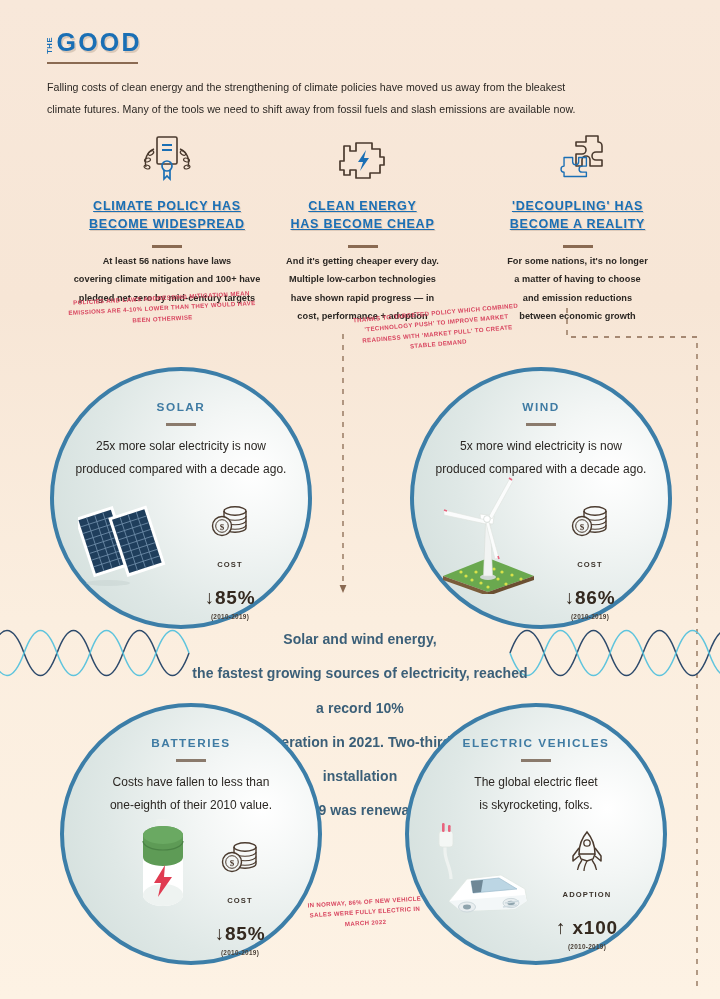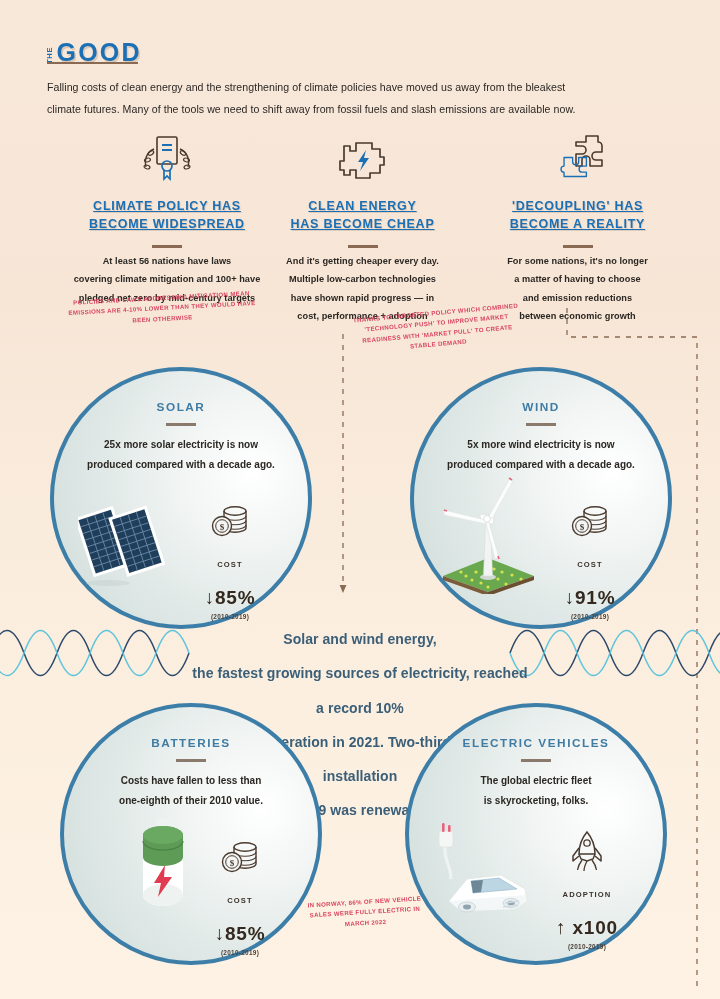--- a/index.html
+++ b/index.html
@@ -6,21 +6,21 @@
   body{
     width:720px;height:999px;
     background:linear-gradient(180deg,#f8e8da 0%,#f7e6d6 30%,#fbeedf 62%,#fdf2e4 100%);
     font-family:"Liberation Sans",sans-serif;
     color:#2f2a26;
     position:relative;overflow:hidden;
   }
   .page{position:relative;width:720px;height:999px;}
 
   
-  .brand{position:absolute;left:46px;top:30px;display:flex;align-items:flex-end;margin-top:10px;}
+  .brand{position:absolute;left:46px;top:30px;display:flex;align-items:flex-end;}
   .brand-the{
     writing-mode:vertical-rl;transform:rotate(180deg);
     font-size:7.5px;font-weight:700;letter-spacing:.6px;
     color:#1a6fb5;line-height:1;margin-right:3px;margin-bottom:1px;
   }
   .brand-good{
     font-size:25px;font-weight:700;letter-spacing:2.2px;
     color:#1a6fb5;line-height:1;
     text-shadow:1.5px 1.5px 0 rgba(120,92,70,.22);
   }
@@ -72,21 +72,21 @@
   .b-wind{left:410px;top:367px;}
   .b-batt{left:60px;top:703px;}
   .b-ev{left:405px;top:703px;}
   .b-title{
     position:absolute;left:0;right:0;top:29px;text-align:center;
     font-size:11.8px;font-weight:700;letter-spacing:1.5px;color:#3f7ba3;
   }
   .b-rule{position:absolute;left:50%;margin-left:-15px;top:52px;width:30px;height:2.5px;background:#8a7a6c;}
   .b-body{
     position:absolute;left:14px;right:14px;top:64px;text-align:center;
-    font-size:10px;font-weight:700;line-height:1.95;color:#2b2723;
+    font-size:12px;font-weight:400;line-height:1.95;color:#2b2723;
   }
   .b-stat{position:absolute;right:30px;top:130px;width:96px;text-align:center;}
   .b-stat-ev{position:absolute;right:24px;top:124px;width:104px;text-align:center;}
   .stat-icon{height:42px;display:flex;align-items:center;justify-content:center;}
   .stat-label{font-size:7.6px;font-weight:700;letter-spacing:1.1px;color:#3b322a;margin-top:17px;}
   .stat-value{font-size:19px;font-weight:700;letter-spacing:.8px;color:#34291f;margin-top:18px;white-space:nowrap;}
   .stat-sub{font-size:6.4px;font-weight:700;letter-spacing:.3px;color:#4a4037;margin-top:4px;}
   .b-art{position:absolute;}
   .art-solar{left:24px;top:112px;}
   .art-wind{left:22px;top:105px;}
@@ -307,21 +307,21 @@
           <path d="M15 9 L15 26 A11 4.2 0 0 0 37 26 L37 9" fill="none" stroke="#4a3a2e" stroke-width="1.4"></path>
           <path d="M15 14 A11 4.2 0 0 0 37 14" fill="none" stroke="#4a3a2e" stroke-width="1.1"></path>
           <path d="M15 18.5 A11 4.2 0 0 0 37 18.5" fill="none" stroke="#4a3a2e" stroke-width="1.1"></path>
           <path d="M15 23 A11 4.2 0 0 0 37 23" fill="none" stroke="#4a3a2e" stroke-width="1.1"></path>
           <circle cx="13" cy="24" r="9.5" fill="#f2f5f4" stroke="#4a3a2e" stroke-width="1.4"></circle>
           <circle cx="13" cy="24" r="6.3" fill="none" stroke="#4a3a2e" stroke-width="1"></circle>
           <text x="13" y="27.6" font-family="Liberation Serif, serif" font-size="9" font-weight="700" fill="#4a3a2e" text-anchor="middle">$</text>
         </svg>
       </div>
       <div class="stat-label">COST</div>
-      <div class="stat-value">↓91%</div>
+      <div class="stat-value">↓86%</div>
       <div class="stat-sub">(2010-2019)</div>
     </div>
   </div>
 
   <svg class="waves" viewBox="0 0 720 70" preserveAspectRatio="none">
     <g fill="none" stroke-width="1.5">
       <path stroke="#2d4a6b" d="M-10 35 C 1 5, 13 5, 24 35 S 46 65, 57 35 S 79 5, 90 35 S 112 65, 123 35 S 145 5, 156 35 S 178 65, 189 35"></path>
       <path stroke="#5ec4dd" d="M-10 35 C 1 65, 13 65, 24 35 S 46 5, 57 35 S 79 65, 90 35 S 112 5, 123 35 S 145 65, 156 35 S 178 5, 189 35"></path>
       <path stroke="#2d4a6b" d="M510 35 C 521 5, 533 5, 544 35 S 566 65, 577 35 S 599 5, 610 35 S 632 65, 643 35 S 665 5, 676 35 S 698 65, 709 35 S 731 5, 742 35"></path>
       <path stroke="#5ec4dd" d="M510 35 C 521 65, 533 65, 544 35 S 566 5, 577 35 S 599 65, 610 35 S 632 5, 643 35 S 665 65, 676 35 S 698 5, 709 35 S 731 65, 742 35"></path>

